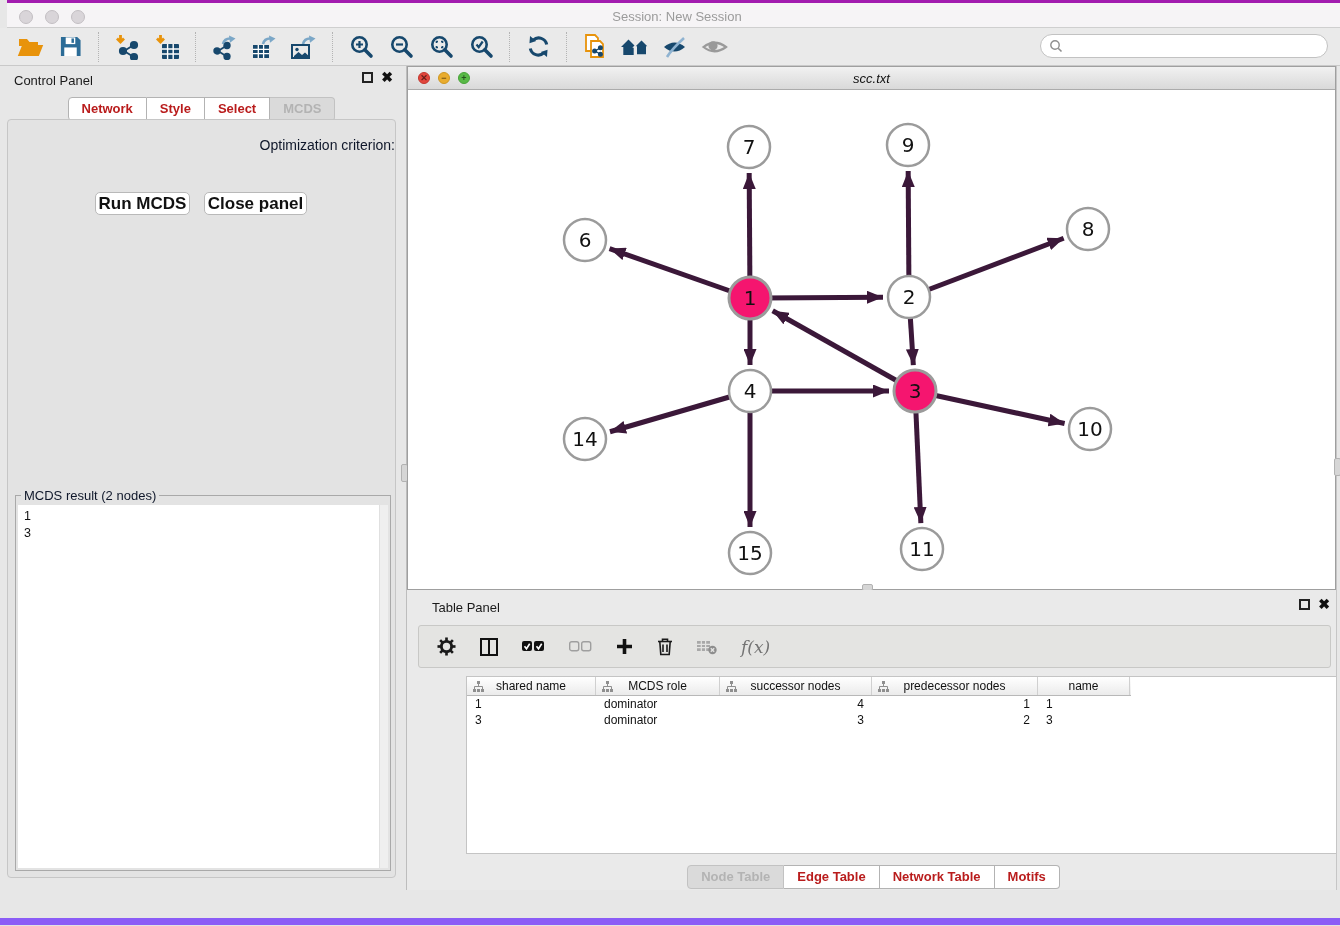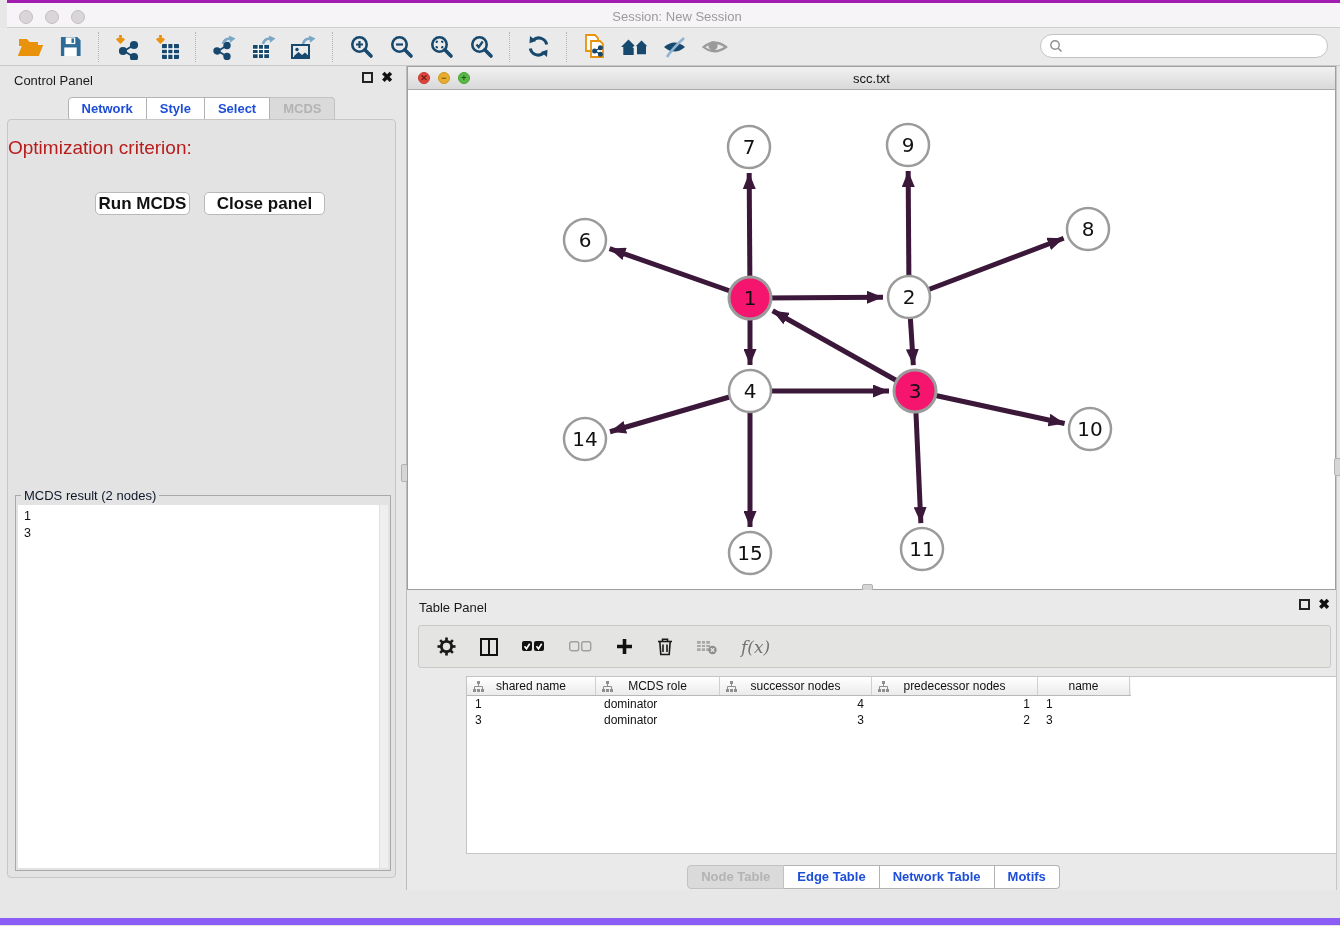--- a/index.html
+++ b/index.html
@@ -25,61 +25,61 @@
   
   #control-panel { position:absolute; left:0; top:66px; width:403px; height:824px; background:#e7e7e7; }
   #cp-header { position:absolute; left:0; top:0; width:100%; height:28px; }
   #cp-title { position:absolute; left:14px; top:7px; font-size:13px; color:#1a1a1a; }
   .panel-btns { position:absolute; right:10px; top:6px; display:flex; gap:8px; align-items:center; }
   .float-btn { width:11px; height:11px; border:2px solid #222; background:transparent; display:inline-block; }
   .close-btn { font-size:14px; font-weight:bold; color:#111; line-height:11px; cursor:pointer; }
 
   .tabs-row { display:flex; justify-content:center; }
   #cp-tabs { position:absolute; left:0; top:31px; width:100%; }
-  .tab { border:1px solid #b3b3b3; border-left:none; background:#fff; color:#1d4ed8;
+  .tab { border:1px solid #b3b3b3; border-left:none; background:#fff; color:#b91c1c;
     font-weight:bold; font-size:13px; padding:3px 13px 4px; cursor:pointer; }
   .tab:first-child { border-left:1px solid #b3b3b3; border-radius:4px 0 0 4px; }
   .tab:last-child { border-radius:0 4px 4px 0; }
   .tab.selected { background:#dadada; color:#b3b3b3; border-color:#c2c2c2; }
 
   #cp-box { position:absolute; left:7px; top:53px; width:389px; height:759px;
     background:#e3e3e3; border:1px solid #c6c6c6; border-radius:4px; }
-  #opt-label { position:absolute; left:0; top:17px; width:100%; text-align:left; font-size:19px; color:#b91c1c; }
+  #opt-label { position:absolute; left:0; top:17px; width:100%; text-align:right; font-size:14px; color:#0f172a; }
   #criterion-select { position:absolute; left:38px; top:39px; width:310px; height:23px;
     background:#fff; border:1px solid #b9b9b9; border-radius:5px; display:flex; align-items:center;
     padding-left:10px; font-size:13px; color:#111; cursor:pointer; }
   #criterion-select .stepper { position:absolute; right:5px; top:4px; }
   .cp-button { position:absolute; top:72px; height:23px; background:#fff; border:1px solid #b9b9b9;
     border-radius:5px; font-size:17px; font-weight:bold; color:#111; cursor:pointer; font-family:"Liberation Sans",sans-serif; }
   #run-btn { left:87px; width:95px; }
-  #close-panel-btn { left:196px; width:121px; }
+  #close-panel-btn { left:196px; width:103px; }
 
   #result-group { position:absolute; left:7px; top:375px; width:376px; height:376px; border:1px solid #a9a9a9; }
   #result-legend { position:absolute; left:5px; top:-8px; background:#e3e3e3; padding:0 3px; font-size:13px; color:#0f172a; }
   #result-area { position:absolute; left:2px; top:9px; right:2px; bottom:2px; background:#fff; overflow:hidden; }
   #result-text { padding:3px 0 0 6px; font-size:12.5px; line-height:17px; color:#111; }
   #result-scroll { position:absolute; right:0; top:0; bottom:0; width:9px; background:#efefef; border-left:1px solid #e0e0e0; }
 
   
   #v-splitter { position:absolute; left:403px; top:66px; width:4px; height:824px; background:#e7e7e7; border-right:1px solid #bdbdbd; }
   .grip { position:absolute; background:#d6d6d6; border:1px solid #b2b2b2; border-radius:2px; }
 
   
   #net-frame { position:absolute; left:407px; top:66px; width:929px; height:524px;
     border:1px solid #9f9f9f; background:#fff; }
   #net-titlebar { position:absolute; left:0; top:0; width:100%; height:23px;
     background:linear-gradient(#f1f1f1,#d9d9d9); border-bottom:1px solid #ababab; }
   .tl { position:absolute; top:5px; width:12px; height:12px; border-radius:50%; font-size:9px; line-height:11px;
     text-align:center; color:rgba(0,0,0,.55); font-weight:bold; cursor:pointer; }
-  #net-title { position:absolute; top:4px; left:0; width:100%; text-align:center; font-size:13px; color:#111; }
+  #net-title { position:absolute; top:4px; left:0; width:100%; text-align:center; font-size:13px; color:#111;font-style:italic; }
   #net-canvas { position:absolute; left:0; top:23px; width:927px; height:499px; background:#fff; }
 
   
   #table-panel { position:absolute; left:407px; top:590px; width:933px; height:300px; background:#eaeaea; }
-  #tp-title { position:absolute; left:12px; top:10px; font-size:13px; color:#1a1a1a; }
+  #tp-title { position:absolute; left:25px; top:10px; font-size:13px; color:#1a1a1a; }
   #tp-toolbar { position:absolute; left:11px; top:35px; width:913px; height:43px;
     background:#e4e4e2; border:1px solid #c8c8c6; border-radius:3px; display:flex; align-items:center; gap:24px; padding-left:18px; }
   .tp-icon-btn { background:none; border:none; display:flex; align-items:center; cursor:pointer; }
   .fx { font-family:"DejaVu Serif", serif; font-style:italic; font-size:17px; color:#737373; }
 
   #node-table { position:absolute; left:11px; top:86px; width:913px; height:178px;
     background:#fff; border:1px solid #c4c4c4;margin-left:48px; }
   #node-table-header { display:flex; width:664px; height:19px;
     background:linear-gradient(#ffffff,#ebebeb); border-bottom:1px solid #b8b8b8; }
   .th { position:relative; display:flex; align-items:center; justify-content:center;

